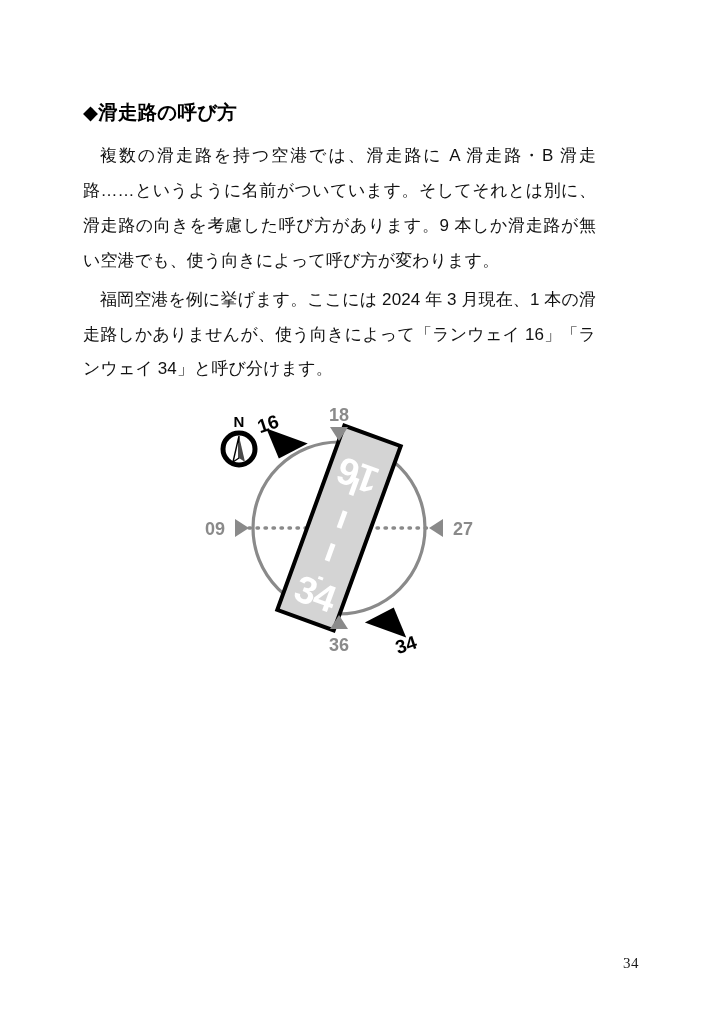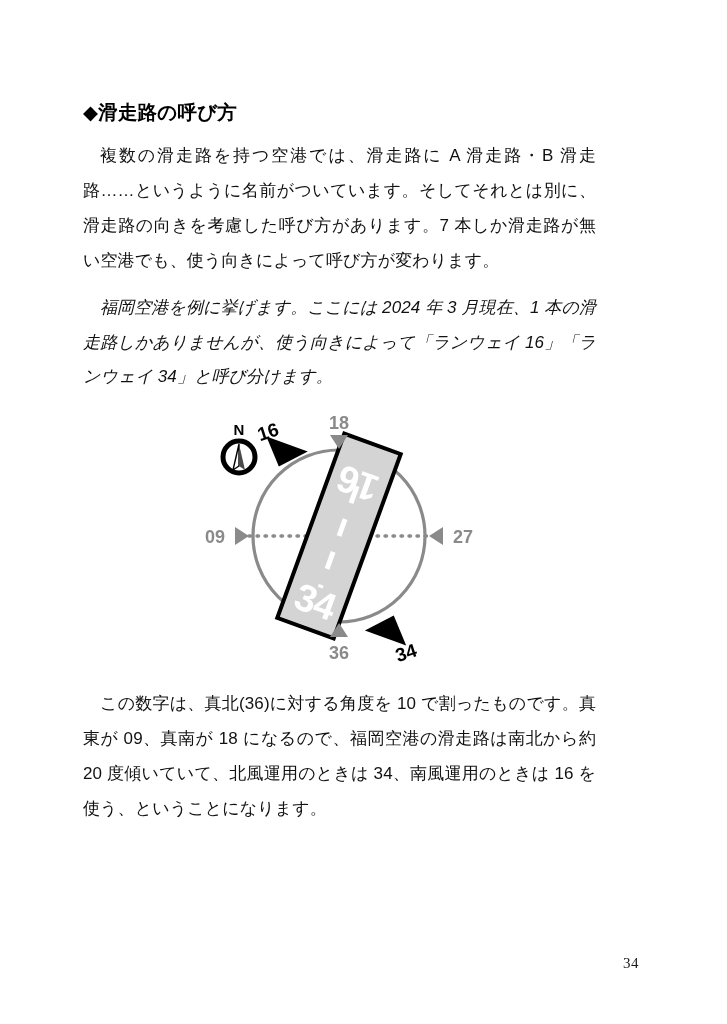--- a/index.html
+++ b/index.html
@@ -41,22 +41,21 @@
     font-size: 17px;
     line-height: 2.05;
     margin: 0;
     text-indent: 17px;
     text-align: justify;
     text-justify: inter-character;
     color: #111111;
     letter-spacing: 0.1px;
   }
   p.body-text + p.body-text {
-    margin-top: 12px;
-    font-style: italic;
+    margin-top: 4px;
   }
   .figure {
     position: relative;
     width: 513px;
     height: 262px;
     margin: 16px 0 10px 0;
   }
   .figure svg {
     display: block;
     position: absolute;
@@ -78,21 +77,21 @@
 </style>
 </head>
 <body>
 
 <div class="page">
 
   <div class="content">
 
     <h2 class="section-heading">◆滑走路の呼び方</h2>
 
-    <p class="body-text">複数の滑走路を持つ空港では、滑走路に A 滑走路・B 滑走路……というように名前がついています。そしてそれとは別に、滑走路の向きを考慮した呼び方があります。7 本しか滑走路が無い空港でも、使う向きによって呼び方が変わります。</p>
+    <p class="body-text">複数の滑走路を持つ空港では、滑走路に A 滑走路・B 滑走路……というように名前がついています。そしてそれとは別に、滑走路の向きを考慮した呼び方があります。9 本しか滑走路が無い空港でも、使う向きによって呼び方が変わります。</p>
 
     <p class="body-text">福岡空港を例に挙げます。ここには 2024 年 3 月現在、1 本の滑走路しかありませんが、使う向きによって「ランウェイ 16」「ランウェイ 34」と呼び分けます。</p>
 
     <div class="figure">
       <svg width="513" height="262" viewBox="0 0 513 262" xmlns="http://www.w3.org/2000/svg">
 
         <circle cx="256" cy="125" r="86" fill="none" stroke="#8a8a8a" stroke-width="3.2"></circle>
 
         <line x1="166" y1="125" x2="346" y2="125" stroke="#8a8a8a" stroke-width="3.4" stroke-dasharray="1.5 6.5" stroke-linecap="round"></line>
 
@@ -135,20 +134,19 @@
           <polygon points="156,33 150,59 156,55" fill="#ffffff" stroke="#000000" stroke-width="1.4"></polygon>
           <polygon points="156,33 162,59 156,55" fill="#4a4a4a"></polygon>
           <text x="156" y="24" fill="#000000" font-family="'Liberation Sans', sans-serif" font-size="15" font-weight="bold" text-anchor="middle">N</text>
         </g>
 
       </svg>
     </div>
 
     <div class="spacer-after-fig"></div>
 
-    <p class="body-text">この数字は、真北(36)に対する角度を 10 で割ったものです。真東が 09、真南が 18 になるので、福岡空港の滑走路は南北から約 20 度傾いていて、北風運用のときは 34、南風運用のときは 16 を使う、ということになります。</p>
 
 
   </div>
 
   <div class="page-number">34</div>
 
 </div>
 
 </body></html>

